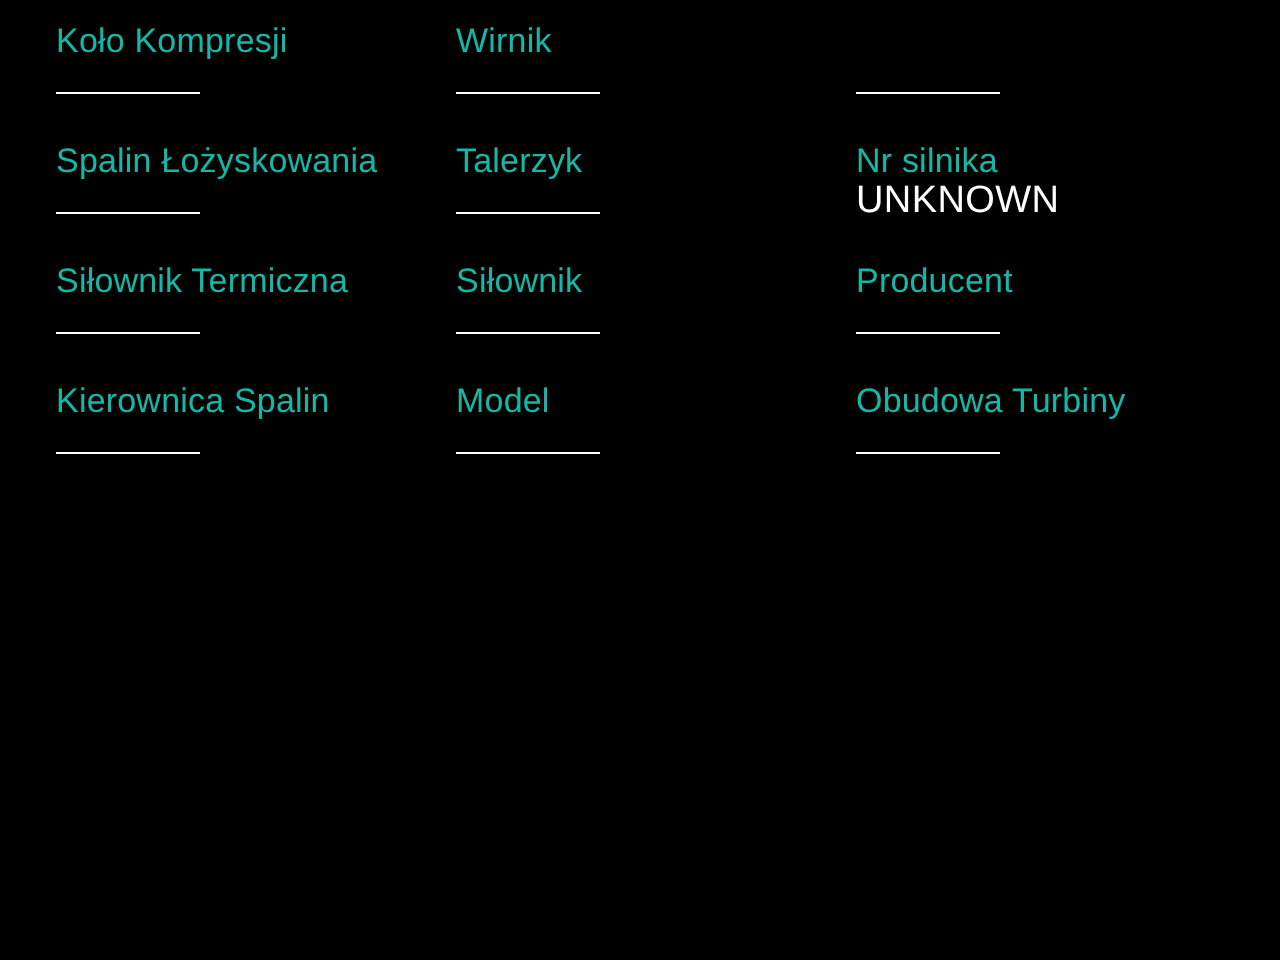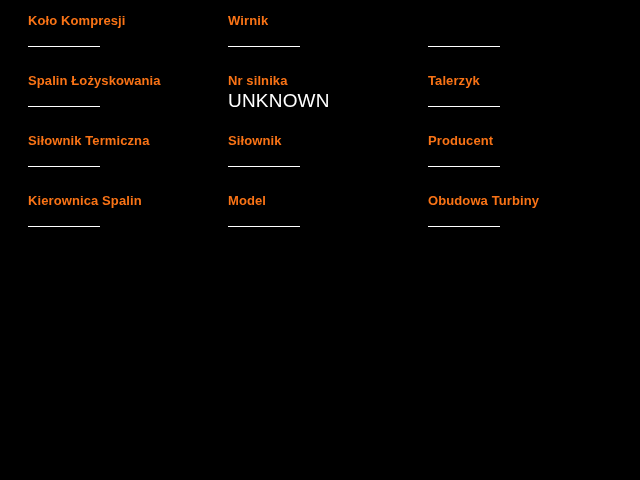--- a/index.html
+++ b/index.html
@@ -26,26 +26,26 @@
     left: 28px;
     width: 584px;
     display: grid;
     grid-template-columns: 200px 200px 184px;
     grid-auto-rows: 60px;
   }
   .cell {
     position: relative;
   }
   .cell-label {
-    font-size: 13px;
-    font-weight: bold;
+    font-size: 17px;
+    font-weight: normal;
     line-height: 14px;
     letter-spacing: 0.1px;
     white-space: nowrap;
-    color: #f97316;
+    color: #14b8a6;
   }
   .cell-rule {
     position: absolute;
     top: 32px;
     left: 0;
     width: 72px;
     height: 0;
     border-top: 1px solid #ffffff;
   }
   .cell-value {
@@ -82,30 +82,30 @@
       <div class="cell-rule"></div>
       <div class="cell-value"></div>
     </div>
 
     <div class="cell">
       <div class="cell-label">Spalin Łożyskowania</div>
       <div class="cell-rule"></div>
       <div class="cell-value"></div>
     </div>
 
+    <div class="cell">
+      <div class="cell-label">Talerzyk</div>
+      <div class="cell-rule"></div>
+      <div class="cell-value"></div>
+    </div>
+
     <div class="cell has-value">
       <div class="cell-label">Nr silnika</div>
 
       <div class="cell-value">UNKNOWN</div>
-    </div>
-
-    <div class="cell">
-      <div class="cell-label">Talerzyk</div>
-      <div class="cell-rule"></div>
-      <div class="cell-value"></div>
     </div>
 
     <div class="cell">
       <div class="cell-label">Siłownik Termiczna</div>
       <div class="cell-rule"></div>
       <div class="cell-value"></div>
     </div>
 
     <div class="cell">
       <div class="cell-label">Siłownik</div>

